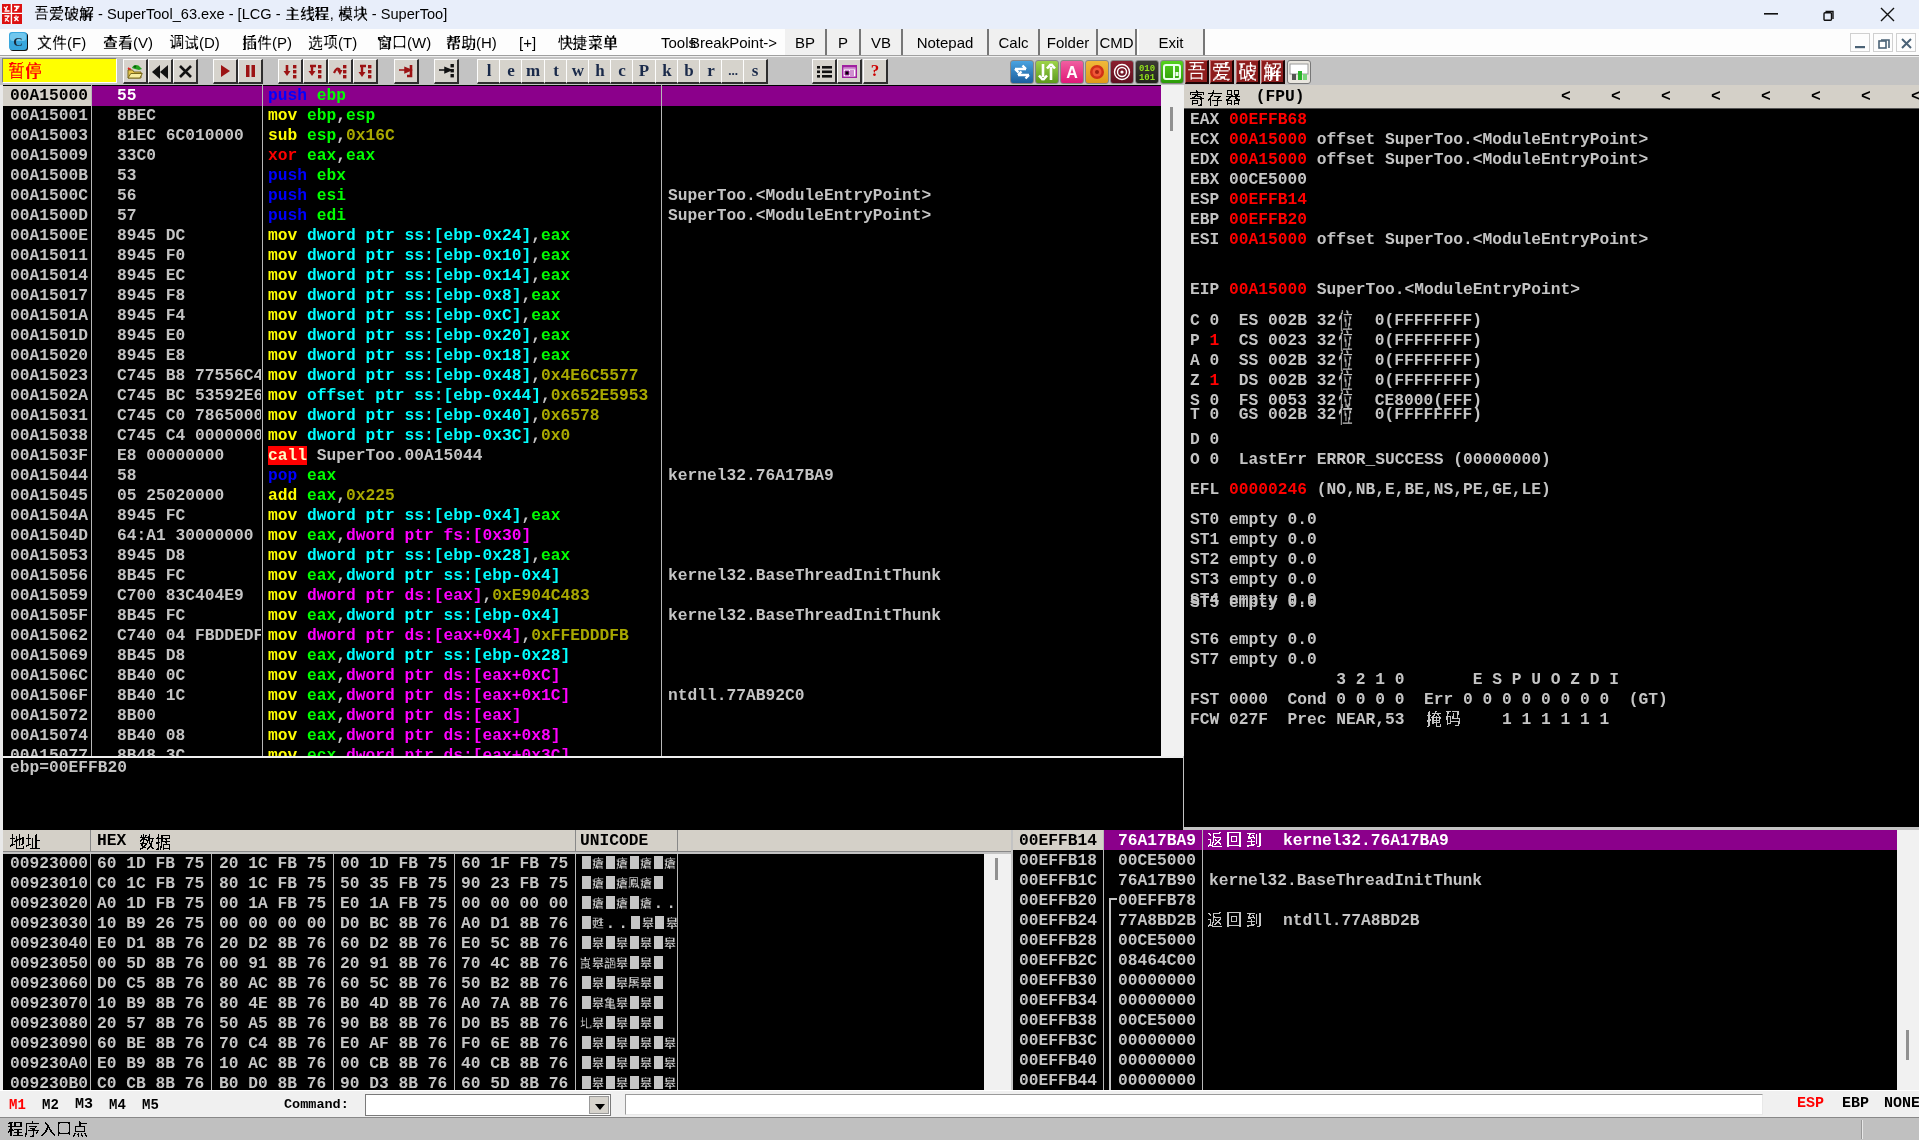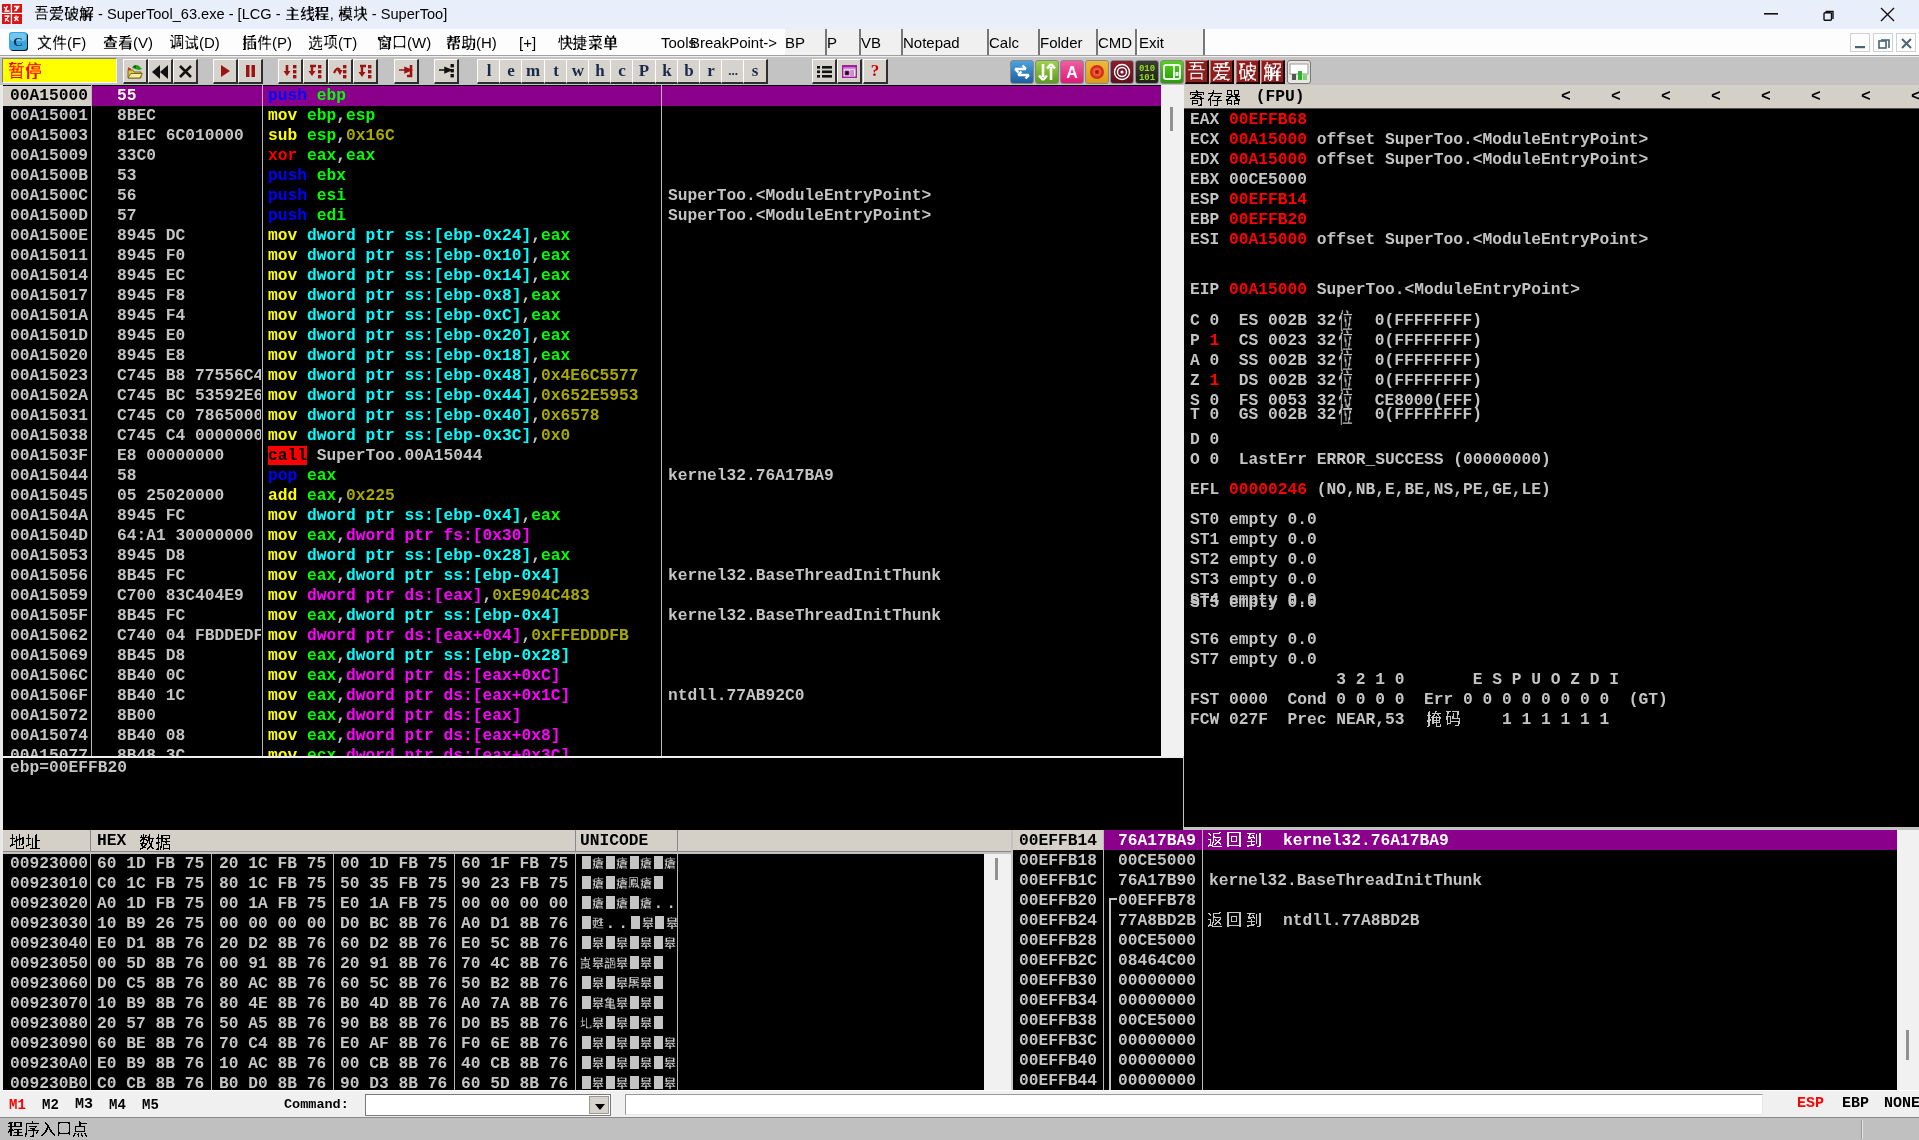--- a/index.html
+++ b/index.html
@@ -3,29 +3,29 @@
 *{margin:0;padding:0;box-sizing:border-box}
 html,body{width:1919px;height:1140px;overflow:hidden;background:#c3c3c3;
  font-family:"Liberation Sans",sans-serif;-webkit-font-smoothing:antialiased}
 .cj{fill:currentColor;display:inline-block}
 .mono,.t{font-family:"Liberation Mono",monospace;font-weight:bold;font-size:16.25px;line-height:20px;letter-spacing:0}
 .abs{position:absolute}
 .t{position:absolute;white-space:pre;color:#c4c4c4}
 
 .b{color:#0000ff}.y{color:#ffff00}.r{color:#ff0000}.g{color:#00ff00}
 .c{color:#00ffff}.m{color:#ff00ff}.o{color:#a8a800}.w{color:#c4c4c4}
-.callk{background:#ff0000;color:#000000}
+.callk{background:#ff0000;color:#fef9c3}
 .blk{display:inline-block;width:9px;height:13px;background:currentColor;margin:0 1.5px;vertical-align:-1px}
 
 #titlebar{position:absolute;left:0;top:0;width:1919px;height:29px;background:#e8eefa;color:#000;font-size:16px}
 #menubar{position:absolute;left:0;top:29px;width:1919px;height:27px;background:#fdfdfd;border-bottom:1px solid #a0a0a0;font-size:15px;color:#000}
 #toolbar{position:absolute;left:0;top:56px;width:1919px;height:29px;background:#c3c3c3;border-top:1px solid #efefef}
 .tbtn{position:absolute;top:2px;width:25px;height:25px;background:#d6d3cc;border-top:1px solid #fdfdfd;border-left:1px solid #fdfdfd;border-right:2px solid #2e2e2e;border-bottom:2px solid #2e2e2e;box-sizing:border-box;text-align:center}
 .mi{position:absolute;top:5px}
-.mbtn{position:absolute;top:0;height:26px;border-right:2px solid #777;text-align:left;font-size:15px;padding-top:5px;background:#f0f0f0}
+.mbtn{position:absolute;top:0;height:26px;border-right:2px solid #777;text-align:center;font-size:15px;padding-top:5px;background:#f0f0f0}
 
 .pane{position:absolute;background:#000;overflow:hidden}
 .vline{position:absolute;width:1px;background:#b8b8b8;top:0;bottom:0}
 .sb{position:absolute;background:#f1f1f1}
 .gbar{position:absolute;background:#d4d0c8;color:#000}
 </style></head><body>
 <svg width="0" height="0" style="position:absolute">
     <symbol id="g543e" viewBox="0 0 16 16">
       <path d="M2 0h12v1h-12zM6 1h1v1h-1zM6 2h1v1h-1zM3 3h9v1h-9zM5 4h2v1h-2zM11 4h1v1h-1zM5 5h1v1h-1zM11 5h1v1h-1zM1 6h14v1h-14zM3 9h10v1h-10zM3 10h1v1h-1zM12 10h1v1h-1zM3 11h1v1h-1zM12 11h1v1h-1zM3 12h1v1h-1zM12 12h1v1h-1zM3 13h10v1h-10zM3 14h1v1h-1zM12 14h1v1h-1z"></path>
     </symbol>
@@ -522,21 +522,21 @@
     <div class="t" style="left:114px;top:241px;width:144px;overflow:hidden;color:#c4c4c4">8945 E0</div>
     <div class="t" style="left:265px;top:241px"><span class="y">mov</span><span class="w"> </span><span class="c">dword ptr ss:[ebp-0x20]</span><span class="w">,</span><span class="g">eax</span></div>
     <div class="t" style="left:7px;top:261px;color:#c4c4c4">00A15020</div>
     <div class="t" style="left:114px;top:261px;width:144px;overflow:hidden;color:#c4c4c4">8945 E8</div>
     <div class="t" style="left:265px;top:261px"><span class="y">mov</span><span class="w"> </span><span class="c">dword ptr ss:[ebp-0x18]</span><span class="w">,</span><span class="g">eax</span></div>
     <div class="t" style="left:7px;top:281px;color:#c4c4c4">00A15023</div>
     <div class="t" style="left:114px;top:281px;width:144px;overflow:hidden;color:#c4c4c4">C745 B8 77556C4E</div>
     <div class="t" style="left:265px;top:281px"><span class="y">mov</span><span class="w"> </span><span class="c">dword ptr ss:[ebp-0x48]</span><span class="w">,</span><span class="o">0x4E6C5577</span></div>
     <div class="t" style="left:7px;top:301px;color:#c4c4c4">00A1502A</div>
     <div class="t" style="left:114px;top:301px;width:144px;overflow:hidden;color:#c4c4c4">C745 BC 53592E65</div>
-    <div class="t" style="left:265px;top:301px"><span class="y">mov</span><span class="w"> </span><span class="c">dword ptr ss:[ebp-0x44]</span><span class="w">,</span><span class="o">0x652E5953</span></div>
+    <div class="t" style="left:265px;top:301px"><span class="y">mov</span><span class="w"> </span><span class="c">offset ptr ss:[ebp-0x44]</span><span class="w">,</span><span class="o">0x652E5953</span></div>
     <div class="t" style="left:7px;top:321px;color:#c4c4c4">00A15031</div>
     <div class="t" style="left:114px;top:321px;width:144px;overflow:hidden;color:#c4c4c4">C745 C0 78650000</div>
     <div class="t" style="left:265px;top:321px"><span class="y">mov</span><span class="w"> </span><span class="c">dword ptr ss:[ebp-0x40]</span><span class="w">,</span><span class="o">0x6578</span></div>
     <div class="t" style="left:7px;top:341px;color:#c4c4c4">00A15038</div>
     <div class="t" style="left:114px;top:341px;width:144px;overflow:hidden;color:#c4c4c4">C745 C4 00000000</div>
     <div class="t" style="left:265px;top:341px"><span class="y">mov</span><span class="w"> </span><span class="c">dword ptr ss:[ebp-0x3C]</span><span class="w">,</span><span class="o">0x0</span></div>
     <div class="t" style="left:7px;top:361px;color:#c4c4c4">00A1503F</div>
     <div class="t" style="left:114px;top:361px;width:144px;overflow:hidden;color:#c4c4c4">E8 00000000</div>
     <div class="t" style="left:265px;top:361px"><span class="callk">call</span><span class="w"> </span><span class="w">SuperToo.00A15044</span></div>
     <div class="t" style="left:7px;top:381px;color:#c4c4c4">00A15044</div>

